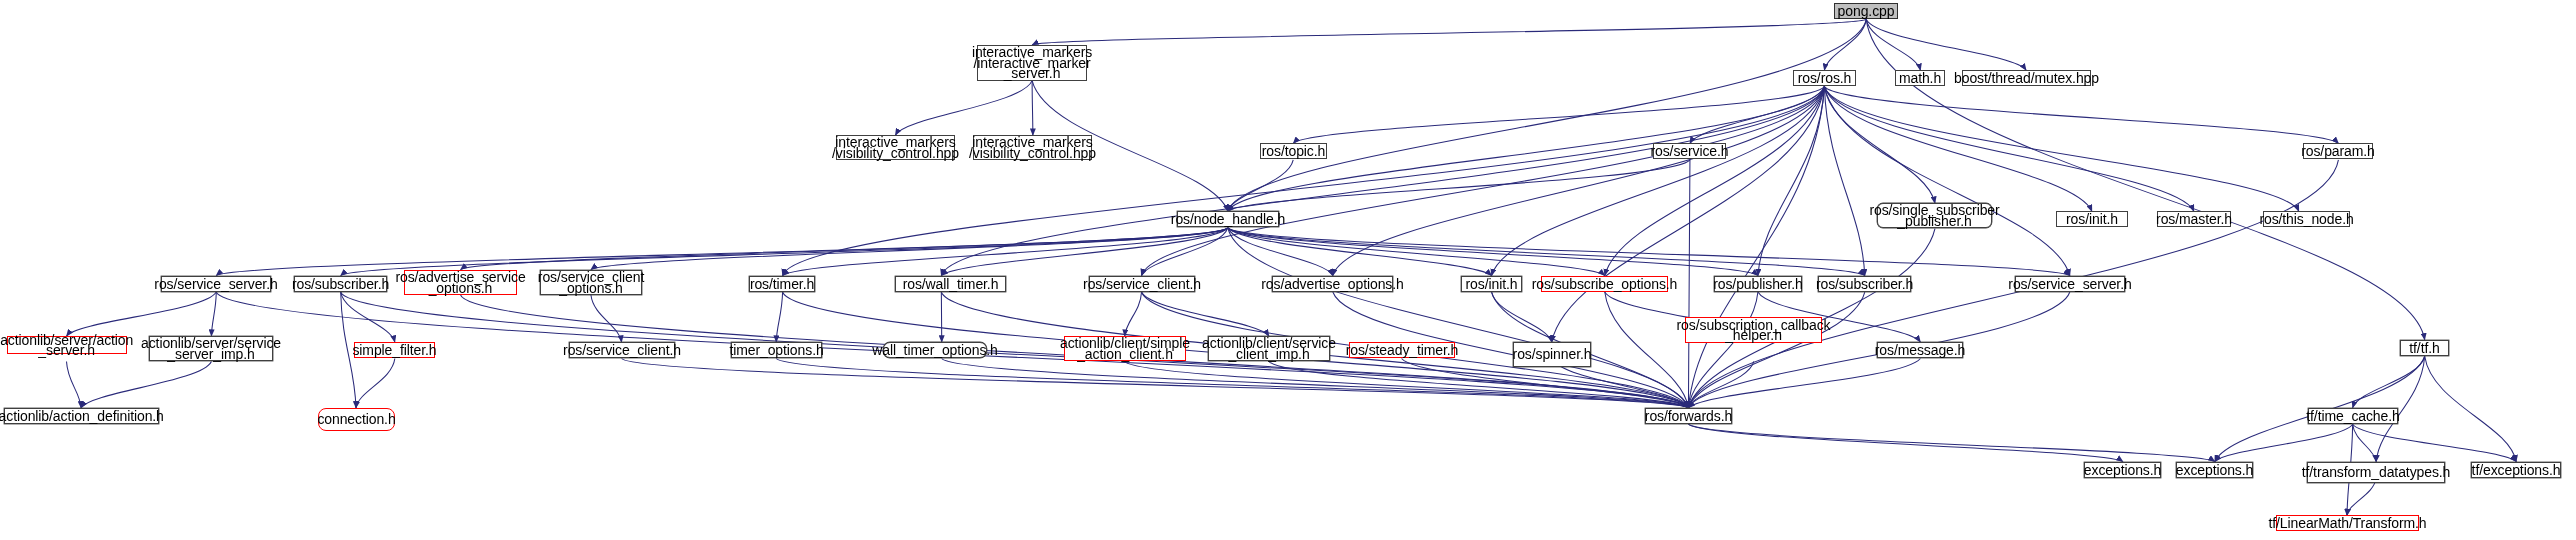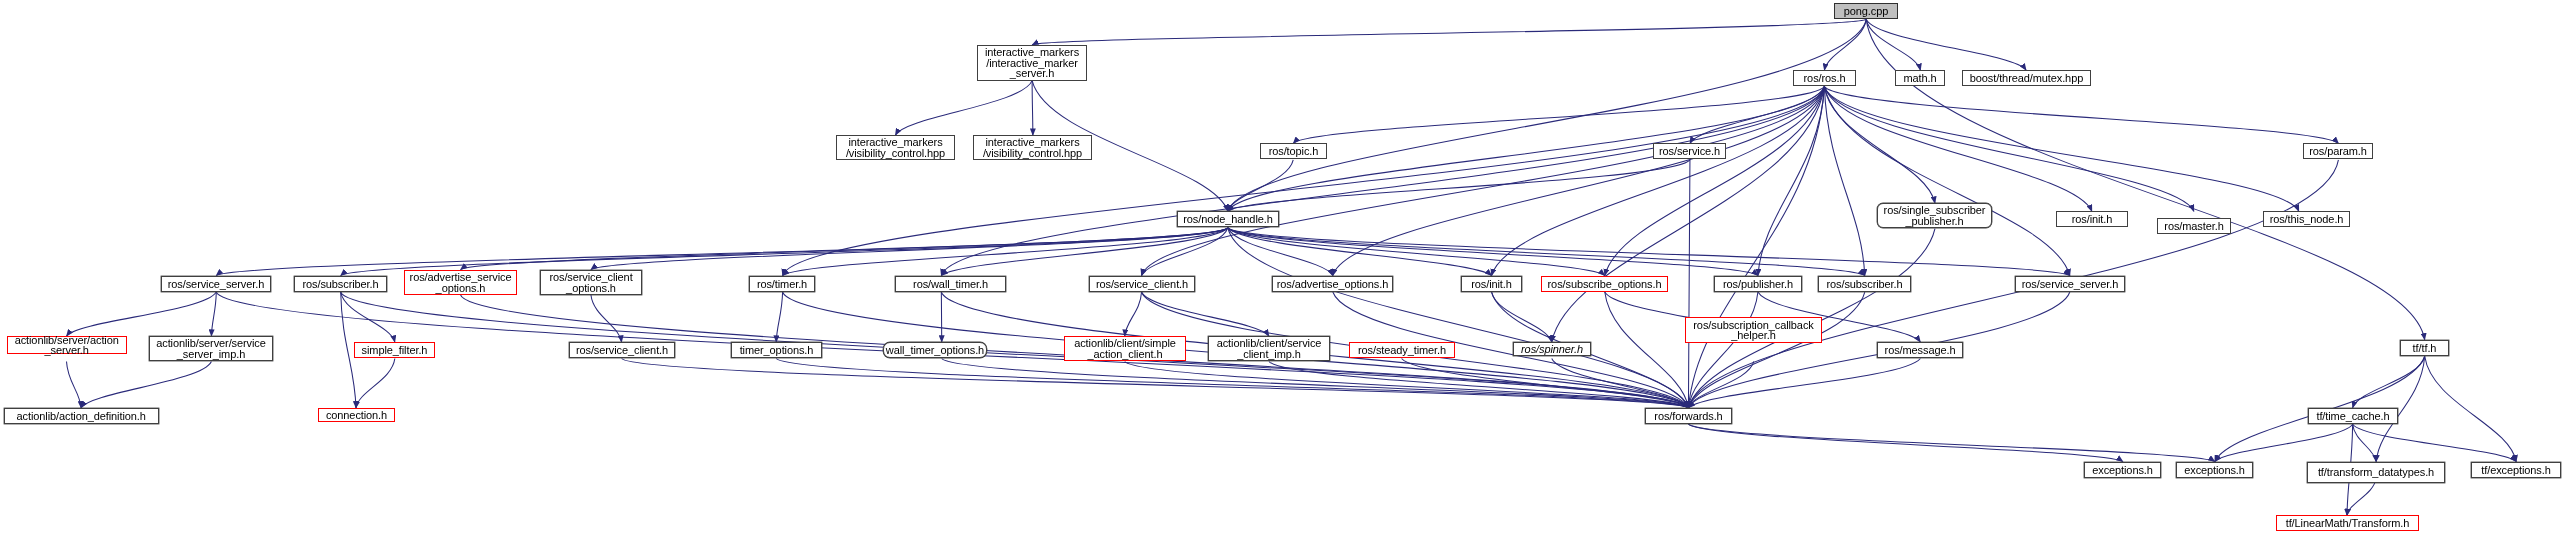--- a/index.html
+++ b/index.html
@@ -26,21 +26,21 @@
   .node {
     position: absolute;
     box-sizing: border-box;
     display: flex;
     align-items: center;
     justify-content: center;
     text-align: center;
     border: 0.7px solid #404040;
     background: #ffffff;
     color: #000000;
-    font-size: 11px;
+    font-size: 14px;
     line-height: 10.5px;
     letter-spacing: -0.1px;
     white-space: pre;
     padding: 0 2.2px;
   }
   .node.root {
     background: #bfbfbf;
     border: 0.7px solid #303030;
   }
   .node.red {
@@ -170,21 +170,21 @@
 /visibility_control.hpp</div>
       <div class="node" style="left: 973px; top: 135px; width: 119px; height: 25.4px;">interactive_markers
 /visibility_control.hpp</div>
       <div class="node" style="left: 1260px; top: 143px; width: 67px; height: 16.4px;">ros/topic.h</div>
       <div class="node" style="left: 1653px; top: 143px; width: 73px; height: 16.4px;">ros/service.h</div>
       <div class="node" style="left: 2303px; top: 143px; width: 70px; height: 16.4px;">ros/param.h</div>
       <div class="node thick" style="left: 1177px; top: 211px; width: 102px; height: 16.4px;">ros/node_handle.h</div>
       <div class="node thick" style="left: 1877px; top: 203px; width: 115px; height: 25.4px; border-radius: 6px;">ros/single_subscriber
 _publisher.h</div>
       <div class="node" style="left: 2056px; top: 211px; width: 72px; height: 16.4px;">ros/init.h</div>
-      <div class="node" style="left: 2157px; top: 211px; width: 74px; height: 16.4px; margin-top: 7px;">ros/master.h</div>
+      <div class="node" style="left: 2157px; top: 211px; width: 74px; height: 16.4px;">ros/master.h</div>
       <div class="node" style="left: 2255px; top: 211px; width: 87px; height: 16.4px; margin-left: 8px;">ros/this_node.h</div>
       <div class="node thick" style="left: 161px; top: 276px; width: 110px; height: 16.4px;">ros/service_server.h</div>
       <div class="node thick" style="left: 294px; top: 276px; width: 93px; height: 16.4px;">ros/subscriber.h</div>
       <div class="node red" style="left: 404px; top: 270px; width: 113px; height: 25.4px;">ros/advertise_service
 _options.h</div>
       <div class="node thick" style="left: 540px; top: 270px; width: 102px; height: 25.4px;">ros/service_client
 _options.h</div>
       <div class="node thick" style="left: 749px; top: 276px; width: 66px; height: 16.4px;">ros/timer.h</div>
       <div class="node thick" style="left: 895px; top: 276px; width: 111px; height: 16.4px;">ros/wall_timer.h</div>
       <div class="node thick" style="left: 1089px; top: 276px; width: 106px; height: 16.4px;">ros/service_client.h</div>
@@ -201,26 +201,26 @@
 _server_imp.h</div>
       <div class="node red" style="left: 354px; top: 342px; width: 81px; height: 16.4px;">simple_filter.h</div>
       <div class="node thick" style="left: 569px; top: 342px; width: 106px; height: 16.4px;">ros/service_client.h</div>
       <div class="node thick" style="left: 731px; top: 342px; width: 91px; height: 16.4px;">timer_options.h</div>
       <div class="node thick" style="left: 883px; top: 342px; width: 104px; height: 16.4px; border-radius: 7px;">wall_timer_options.h</div>
       <div class="node red" style="left: 1064px; top: 336px; width: 122px; height: 25.4px;">actionlib/client/simple
 _action_client.h</div>
       <div class="node thick" style="left: 1208px; top: 336px; width: 122px; height: 25.4px;">actionlib/client/service
 _client_imp.h</div>
       <div class="node red" style="left: 1349px; top: 342px; width: 106px; height: 16.4px;">ros/steady_timer.h</div>
-      <div class="node thick" style="left: 1513px; top: 342px; width: 78px; height: 14px; font-style: italic;">ros/spinner.h</div>
+      <div class="node thick" style="left: 1513px; top: 342px; width: 78px; height: 25px;">ros/spinner.h</div>
       <div class="node red" style="left: 1685px; top: 317px; width: 137px; height: 26px;">ros/subscription_callback
 _helper.h</div>
       <div class="node thick" style="left: 1877px; top: 342px; width: 86px; height: 16.4px;">ros/message.h</div>
       <div class="node thick" style="left: 3.7px; top: 408px; width: 155px; height: 16.4px;">actionlib/action_definition.h</div>
-      <div class="node red" style="left: 318px; top: 408px; width: 77px; height: 14px;">connection.h</div>
+      <div class="node red" style="left: 318px; top: 408px; width: 77px; height: 23px; border-radius: 8px;">connection.h</div>
       <div class="node thick" style="left: 1645px; top: 408px; width: 87px; height: 16.4px;">ros/forwards.h</div>
       <div class="node thick" style="left: 2308px; top: 408px; width: 90px; height: 16.4px;">tf/time_cache.h</div>
       <div class="node thick" style="left: 2084px; top: 462px; width: 77px; height: 16.4px;">exceptions.h</div>
       <div class="node thick" style="left: 2176px; top: 462px; width: 77px; height: 16.4px;">exceptions.h</div>
       <div class="node thick" style="left: 2307px; top: 462px; width: 138px; height: 21px;">tf/transform_datatypes.h</div>
       <div class="node thick" style="left: 2471px; top: 462px; width: 90px; height: 16.4px;">tf/exceptions.h</div>
       <div class="node red" style="left: 2276px; top: 515px; width: 143px; height: 16.4px;">tf/LinearMath/Transform.h</div>
     </div>
 </div>
 

